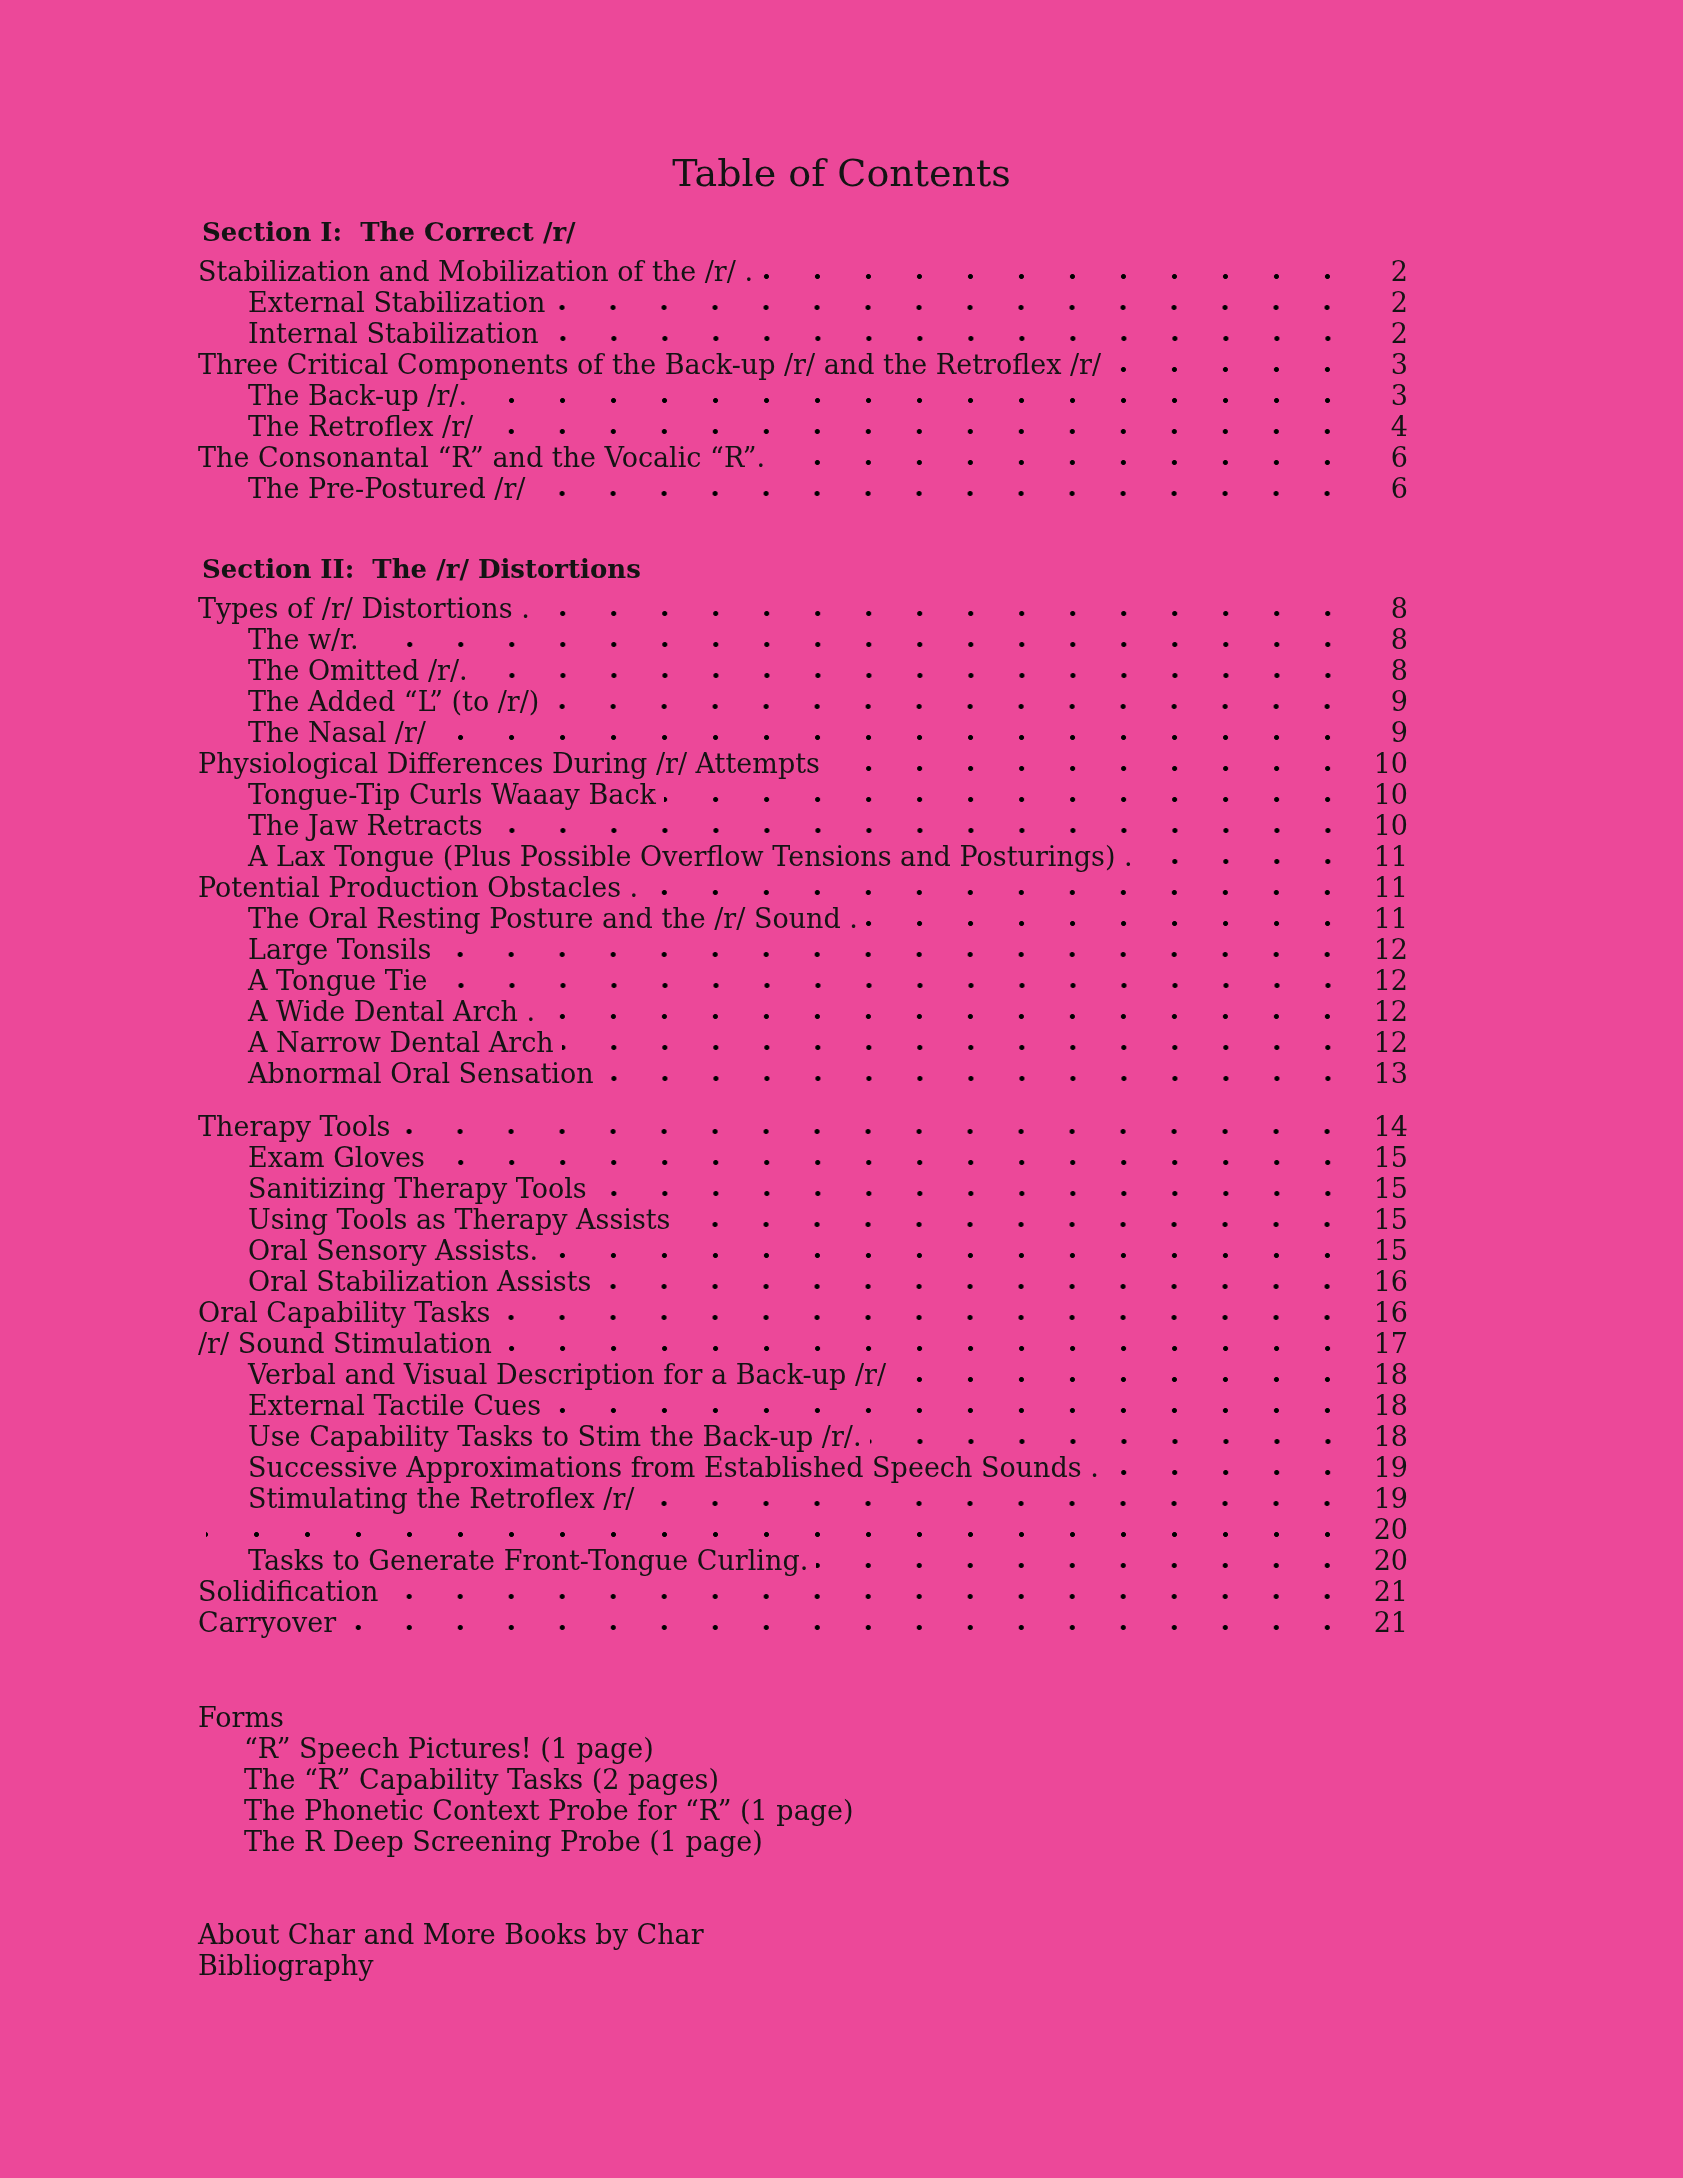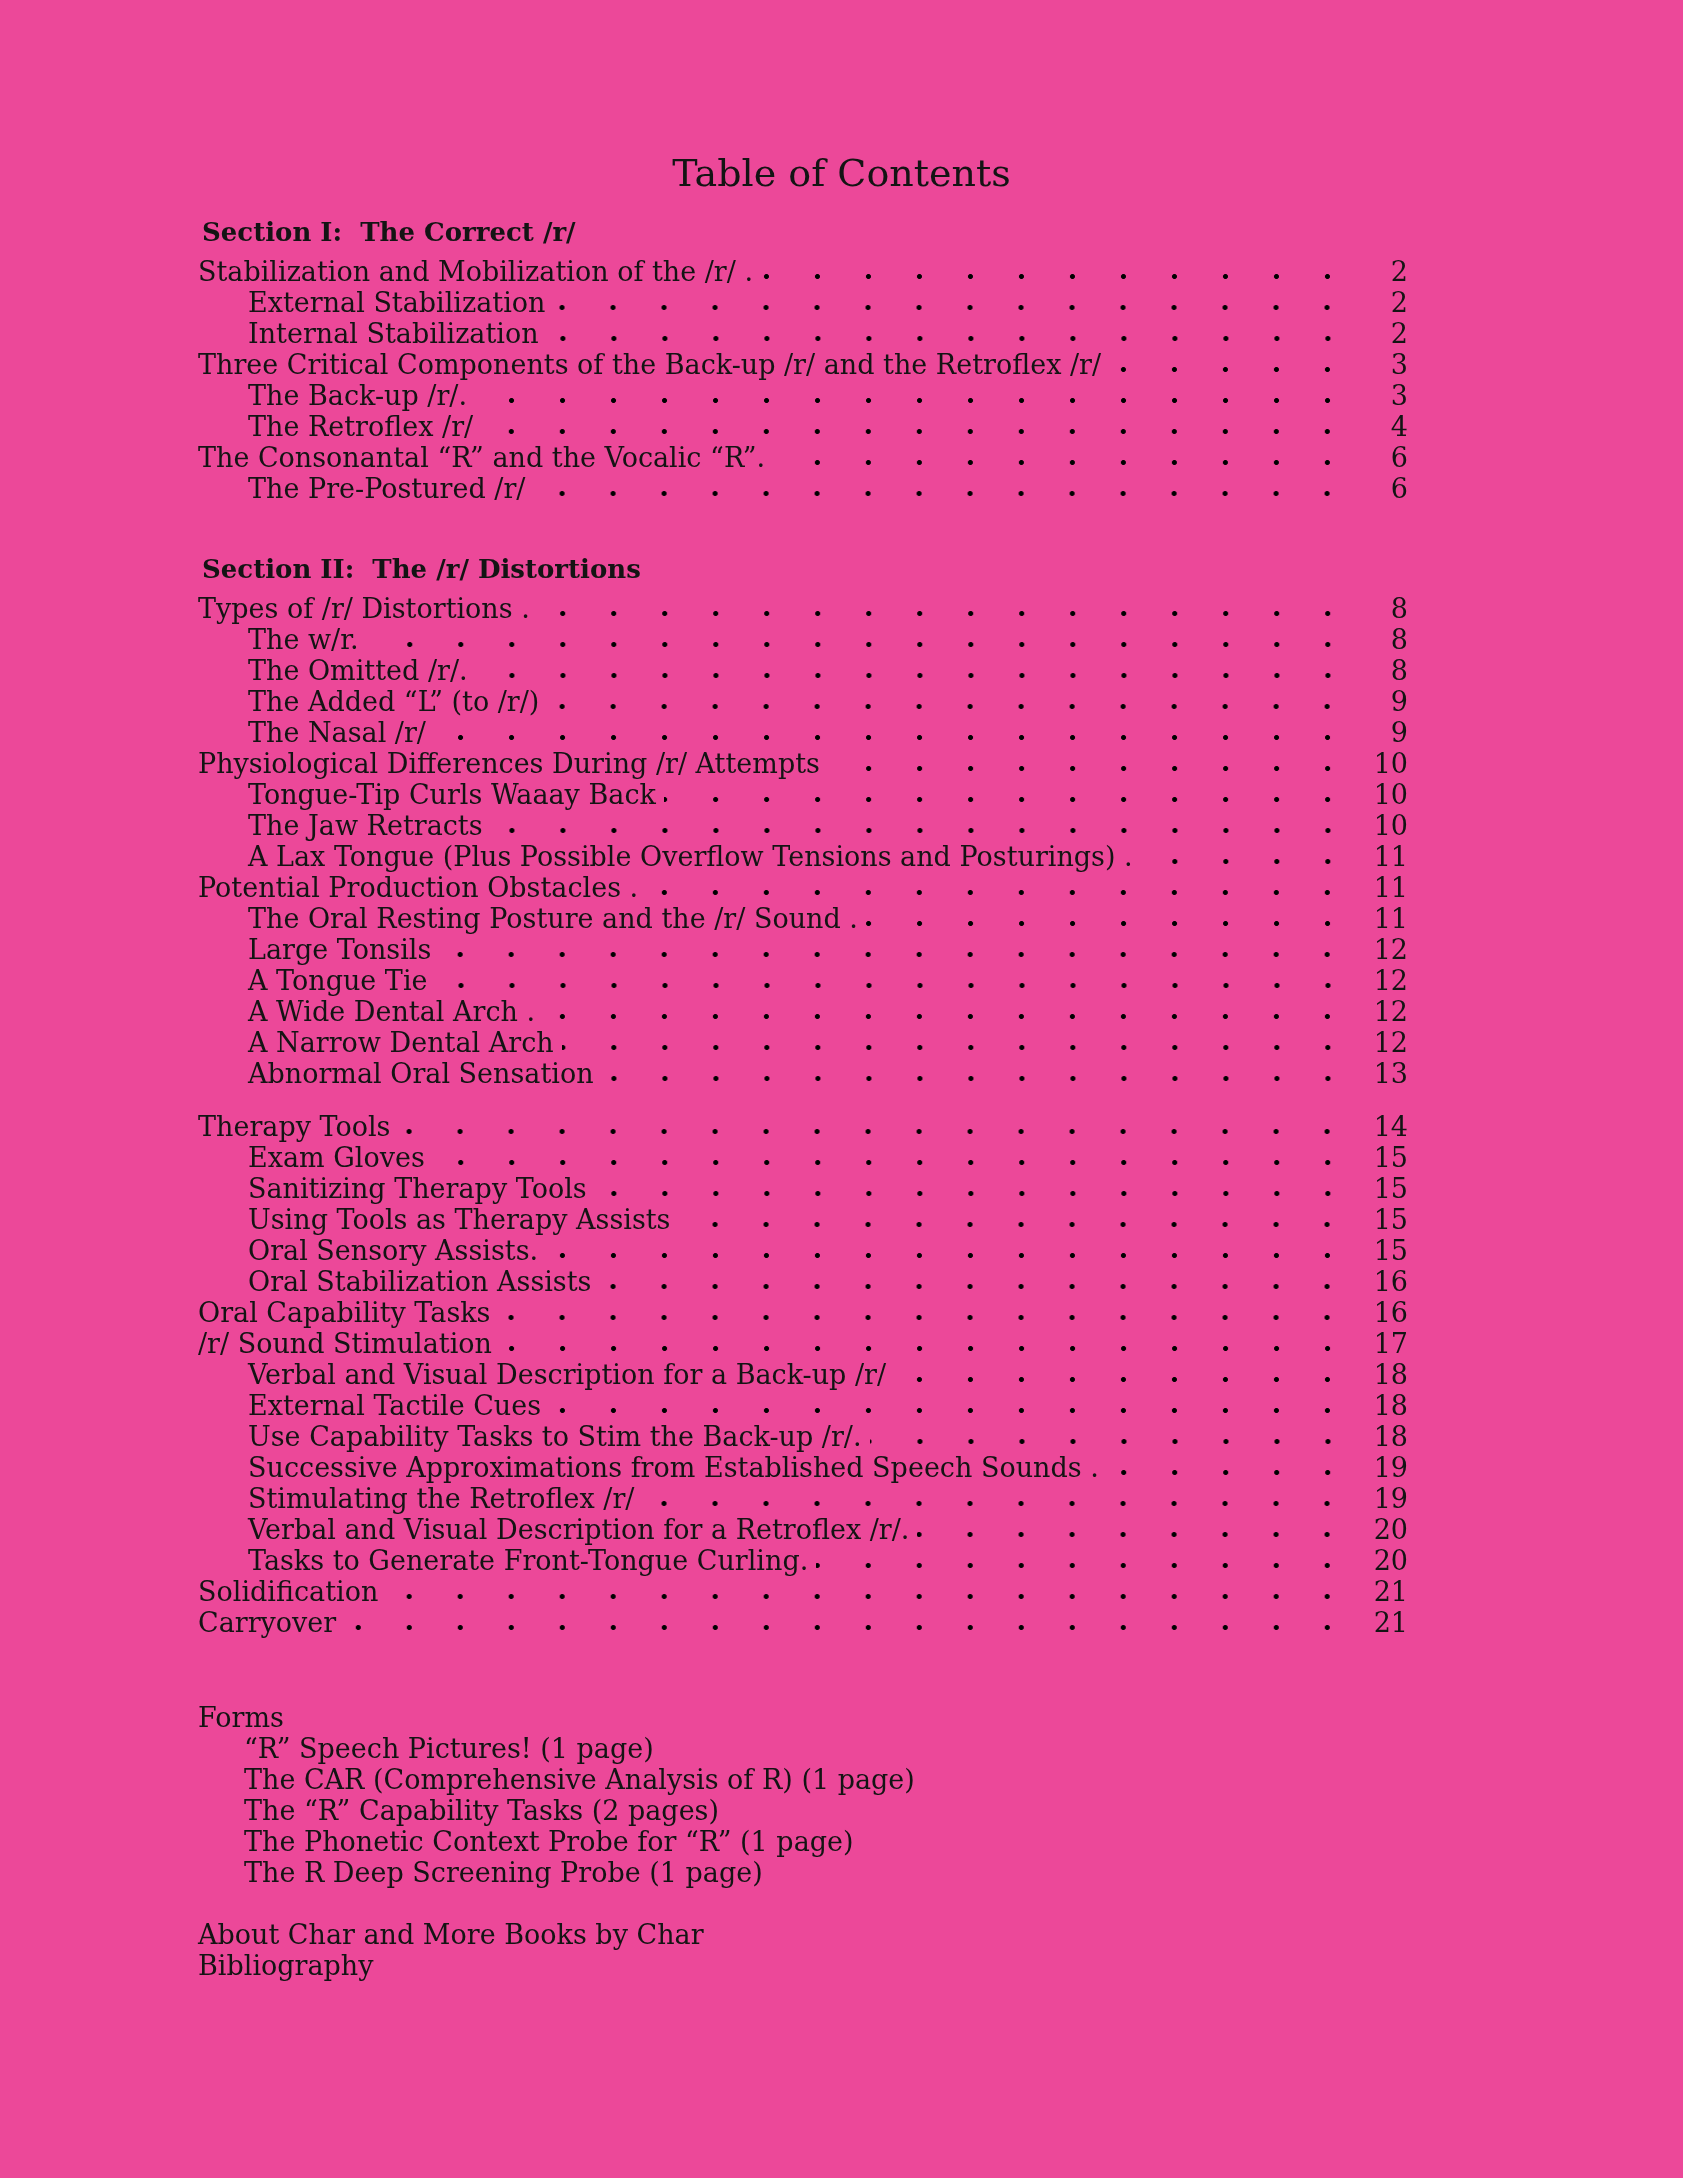--- a/index.html
+++ b/index.html
@@ -250,21 +250,20 @@
     <span class="lbl ind">Successive Approximations from Established Speech Sounds .</span>
     <span class="leader"></span>
     <span class="pg">19</span>
   </div>
         <div class="toc-row">
     <span class="lbl ind">Stimulating the Retroflex /r/</span>
     <span class="leader"></span>
     <span class="pg">19</span>
   </div>
         <div class="toc-row">
-    <span class="lbl ind">Verbal and Visual Description for a Retroflex /r/.</span>
     <span class="leader"></span>
     <span class="pg">20</span>
   </div>
         <div class="toc-row">
     <span class="lbl ind">Tasks to Generate Front-Tongue Curling.</span>
     <span class="leader"></span>
     <span class="pg">20</span>
   </div>
         <div class="toc-row">
     <span class="lbl">Solidification</span>
@@ -276,21 +275,20 @@
     <span class="leader"></span>
     <span class="pg">21</span>
   </div>
       </div>
   </section>
 
   <section class="plain-block forms-block">
     <div class="plain-line">Forms</div>
     <div>
         <div class="plain-line ind">“R” Speech Pictures! (1 page)</div>
-        <div class="plain-line ind">The CAR (Comprehensive Analysis of R) (1 page)</div>
         <div class="plain-line ind">The “R” Capability Tasks (2 pages)</div>
         <div class="plain-line ind">The Phonetic Context Probe for “R” (1 page)</div>
         <div class="plain-line ind">The R Deep Screening Probe (1 page)</div>
       </div>
   </section>
 
   <section class="plain-block footer-block">
       <div class="plain-line">About Char and More Books by Char</div>
       <div class="plain-line">Bibliography</div>
     </section>

